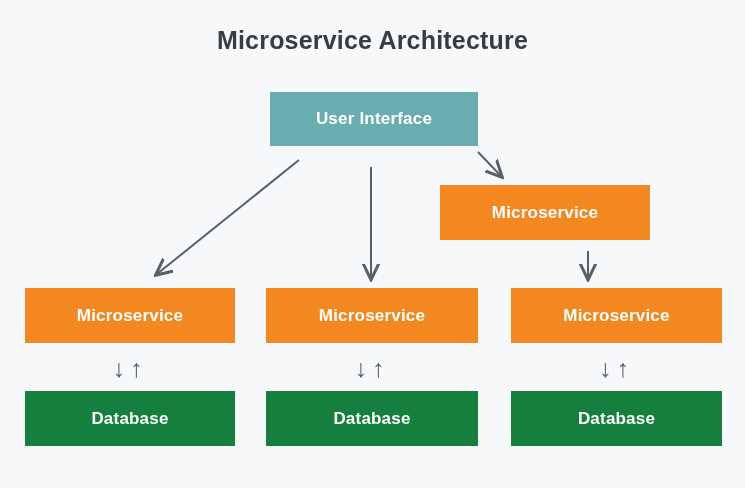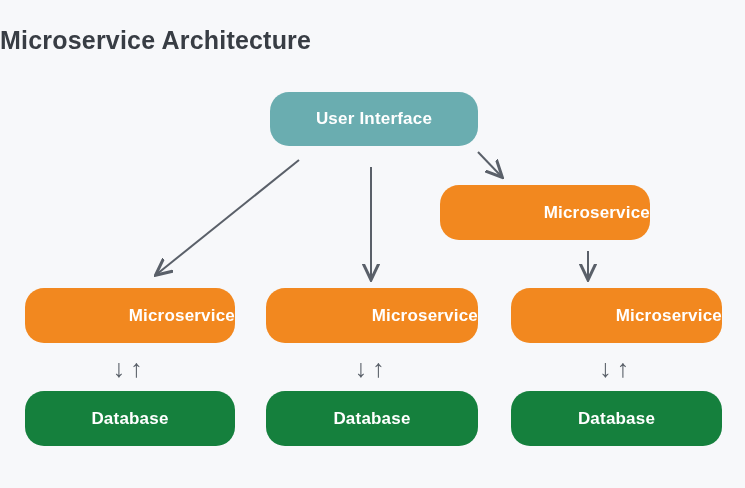--- a/index.html
+++ b/index.html
@@ -13,42 +13,41 @@
     height: 488px;
     background: #f7f8fa;
     overflow: hidden;
     font-family: "Liberation Sans", sans-serif;
   }
   #title {
     position: absolute;
     left: 0;
     top: 26px;
     width: 745px;
-    text-align: left;
+    text-align: center;
     font-size: 25px;
     font-weight: bold;
     color: #383d44;
     letter-spacing: 0.2px;
     white-space: nowrap;
   }
   .node {
     position: absolute;
     display: flex;
     align-items: center;
     justify-content: center;
     color: #ffffff;
     font-size: 17px;
     font-weight: bold;
     letter-spacing: 0.2px;
     box-sizing: border-box;
     white-space: nowrap;
-    border-radius: 19px;
   }
   .node.ui       { background: #6aadb0; }
-  .node.service  { background: #f2881f; justify-content: flex-end; }
+  .node.service  { background: #f2881f; }
   .node.database { background: #15803d; }
 
   .bidir {
     position: absolute;
     display: flex;
     align-items: center;
     justify-content: center;
     color: #5a6069;
     font-size: 25px;
     line-height: 1;

